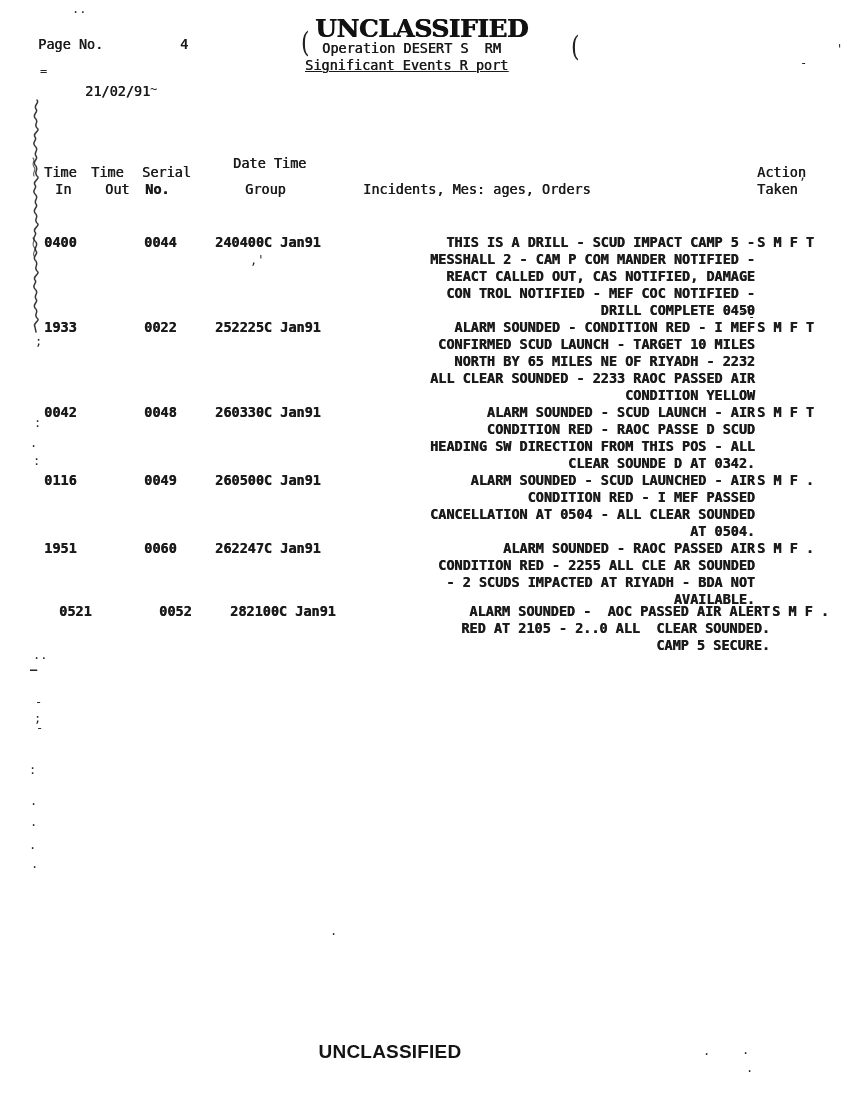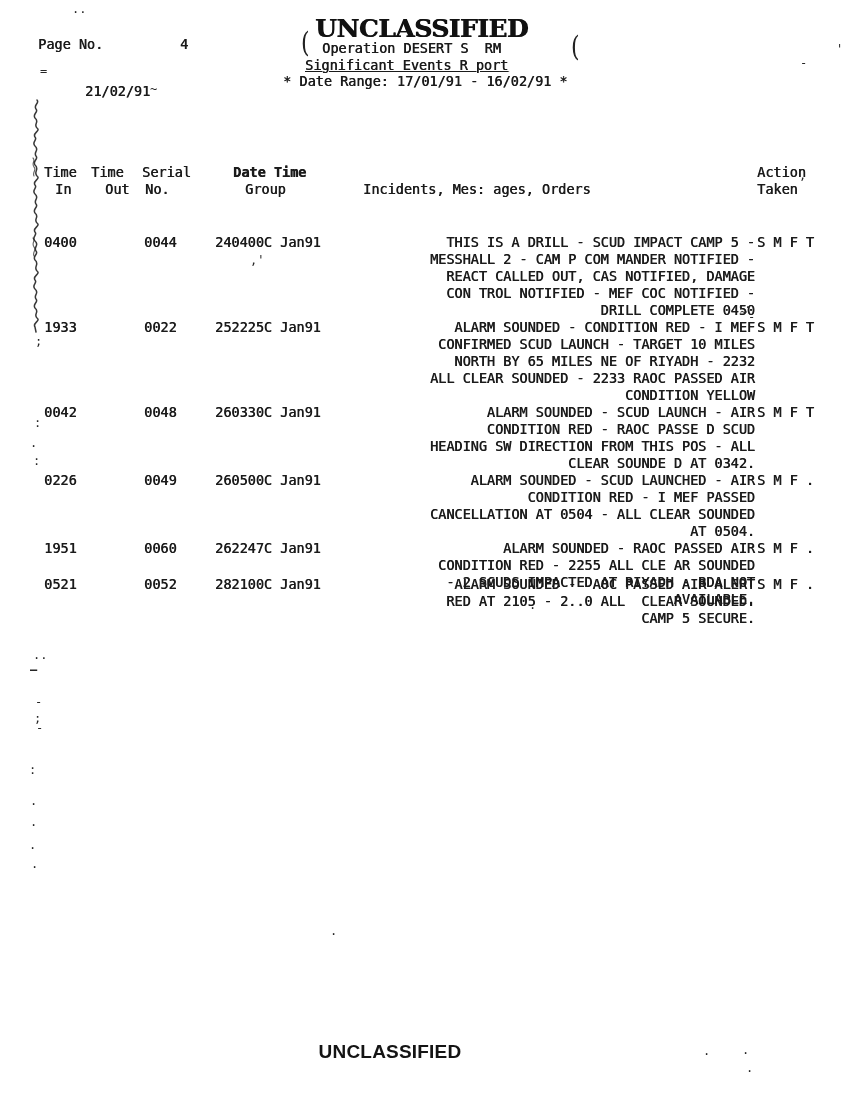--- a/index.html
+++ b/index.html
@@ -23,31 +23,31 @@
   }
   .classification-bottom{
     position:absolute;left:310px;top:1041px;width:160px;text-align:center;
     font-family:"Liberation Sans", sans-serif;font-weight:bold;font-size:19px;
     color:#141414;letter-spacing:0.2px;
   }
   .paren{
     position:absolute;font-family:"DejaVu Serif", serif;font-size:22px;
     color:#222;transform:scaleY(1.25);
   }
-  .entry{position:absolute;left:0;width:718px;height:17px;}
+  .entry{position:absolute;left:0;width:718px;height:17px;font-weight:bold;}
   .c{position:absolute;top:0;}
   .col-time-in{left:44px;}
   .col-time-out{left:100px;}
   .col-serial{left:144px;}
   .col-dtg{left:215px;}
   .col-incidents{left:355px;width:400px;text-align:right;}
   .col-action{left:757px;}
   .hdr1-t1{left:44px;}  .hdr1-t2{left:91px;}  .hdr1-serial{left:142px;}
   .hdr1-dtg{left:233px;} .hdr1-action{left:757px;}
-  .hdr2-in{left:55px;}  .hdr2-out{left:105px;} .hdr2-no{left:145px;}
+  .hdr2-in{left:55px;}  .hdr2-out{left:105px;} .hdr2-no{left:145px;font-weight:bold;}
   .hdr2-group{left:245px;} .hdr2-incidents{left:363px;} .hdr2-taken{left:757px;}
   .mark{
     position:absolute;font-family:"DejaVu Sans Mono", monospace;
     font-size:12px;color:#262626;line-height:10px;white-space:pre;
   }
   #artifact-layer{position:absolute;left:0;top:0;width:850px;height:1094px;}
   .scribble{position:absolute;left:29px;top:98px;}
 </style>
 </head>
 <body>
@@ -55,40 +55,39 @@
 <div id="page">
 
   <div class="classification-top">UNCLASSIFIED</div>
 
   <span class="mono" style="left:38px;top:36px;">Page No.</span>
   <span class="mono" style="left:180px;top:36px;">4</span>
   <span class="paren" style="left:301px;top:30px;">(</span>
   <span class="mono" style="left:322px;top:40px;">Operation DESERT S  RM</span>
   <span class="paren" style="left:571px;top:34px;">(</span>
   <span class="mono" style="left:305px;top:57px;text-decoration:underline;">Significant Events R port</span>
-  <span class="mono" style="left:283px;top:73px;">* Date Range: 17/01/91 - 16/02/91 *</span>
   <span class="mono" style="left:40px;top:83px;margin-left:45px;">21/02/91</span>
 
   <svg class="scribble" width="16" height="238">
     <path d="M8 2 C11 5 4 7 7 11 C10 14 3 16 6 20 C11 24 4 26 8 30
              C12 33 3 35 6 39 C9 42 2 44 6 48 C11 52 4 54 7 58
              C10 61 3 63 6 67 C11 71 4 74 8 78 C12 81 3 83 6 87
              C9 90 2 92 6 96 C11 100 4 102 7 106 C10 109 3 111 6 115
              C11 119 4 121 8 125 C12 128 3 130 6 134 C9 137 2 139 6 143
              C11 147 4 149 7 153 C10 156 3 158 6 162 C11 166 4 169 8 173
              C12 176 3 178 6 182 C9 185 2 187 6 191 C11 195 4 197 7 201
              C10 204 3 206 6 210 C11 214 4 216 8 220 C12 223 3 225 6 229 L7 234" stroke="#1d1d1d" stroke-width="1.5" fill="none" stroke-linecap="round" opacity="0.88"></path>
     <path d="M4 60 C7 63 2 65 5 69 C8 72 3 74 5 78 M4 140 C7 143 2 145 5 149 C8 152 3 154 5 158" stroke="#1d1d1d" stroke-width="1.1" fill="none" stroke-linecap="round" opacity="0.7"></path>
   </svg>
 
   <div>
     <span class="mono hdr1-t1" style="top:164px;">Time</span>
     <span class="mono hdr1-t2" style="top:164px;">Time</span>
     <span class="mono hdr1-serial" style="top:164px;">Serial</span>
-    <span class="mono hdr1-dtg" style="top:164px;font-weight:bold;">Date Time</span>
+    <span class="mono hdr1-dtg" style="top:155px;">Date Time</span>
     <span class="mono hdr1-action" style="top:164px;">Action</span>
     <span class="mono hdr2-in" style="top:181px;">In</span>
     <span class="mono hdr2-out" style="top:181px;text-align:right;">Out</span>
     <span class="mono hdr2-no" style="top:181px;">No.</span>
     <span class="mono hdr2-group" style="top:181px;">Group</span>
     <span class="mono hdr2-incidents" style="top:181px;">Incidents, Mes: ages, Orders</span>
     <span class="mono hdr2-taken" style="top:181px;">Taken</span>
   </div>
 
   <div class="entry" style="top:234px;">
@@ -123,21 +122,21 @@
     <span class="mono c col-serial">0048</span>
     <span class="mono c col-dtg">260330C Jan91</span>
     <span class="mono c col-incidents">ALARM SOUNDED - SCUD LAUNCH - AIR
 CONDITION RED - RAOC PASSE D SCUD
 HEADING SW DIRECTION FROM THIS POS - ALL
 CLEAR SOUNDE D AT 0342.</span>
     <span class="mono c col-action">S M F T</span>
   </div>
 
   <div class="entry" style="top:472px;">
-    <span class="mono c col-time-in">0226</span>
+    <span class="mono c col-time-in">0116</span>
     <span class="mono c col-time-out"></span>
     <span class="mono c col-serial">0049</span>
     <span class="mono c col-dtg">260500C Jan91</span>
     <span class="mono c col-incidents">ALARM SOUNDED - SCUD LAUNCHED - AIR
 CONDITION RED - I MEF PASSED
 CANCELLATION AT 0504 - ALL CLEAR SOUNDED
 AT 0504.</span>
     <span class="mono c col-action">S M F .</span>
   </div>
 
@@ -146,21 +145,21 @@
     <span class="mono c col-time-out"></span>
     <span class="mono c col-serial">0060</span>
     <span class="mono c col-dtg">262247C Jan91</span>
     <span class="mono c col-incidents">ALARM SOUNDED - RAOC PASSED AIR
 CONDITION RED - 2255 ALL CLE AR SOUNDED
 - 2 SCUDS IMPACTED AT RIYADH - BDA NOT
 AVAILABLE.</span>
     <span class="mono c col-action">S M F .</span>
   </div>
 
-  <div class="entry" style="top:576px;">
+  <div class="entry" style="top:603px;margin-left:15px;">
     <span class="mono c col-time-in">0521</span>
     <span class="mono c col-time-out"></span>
     <span class="mono c col-serial">0052</span>
     <span class="mono c col-dtg">282100C Jan91</span>
     <span class="mono c col-incidents">ALARM SOUNDED -  AOC PASSED AIR ALERT
 RED AT 2105 - 2..0 ALL  CLEAR SOUNDED.
 CAMP 5 SECURE.</span>
     <span class="mono c col-action">S M F .</span>
   </div>
 

